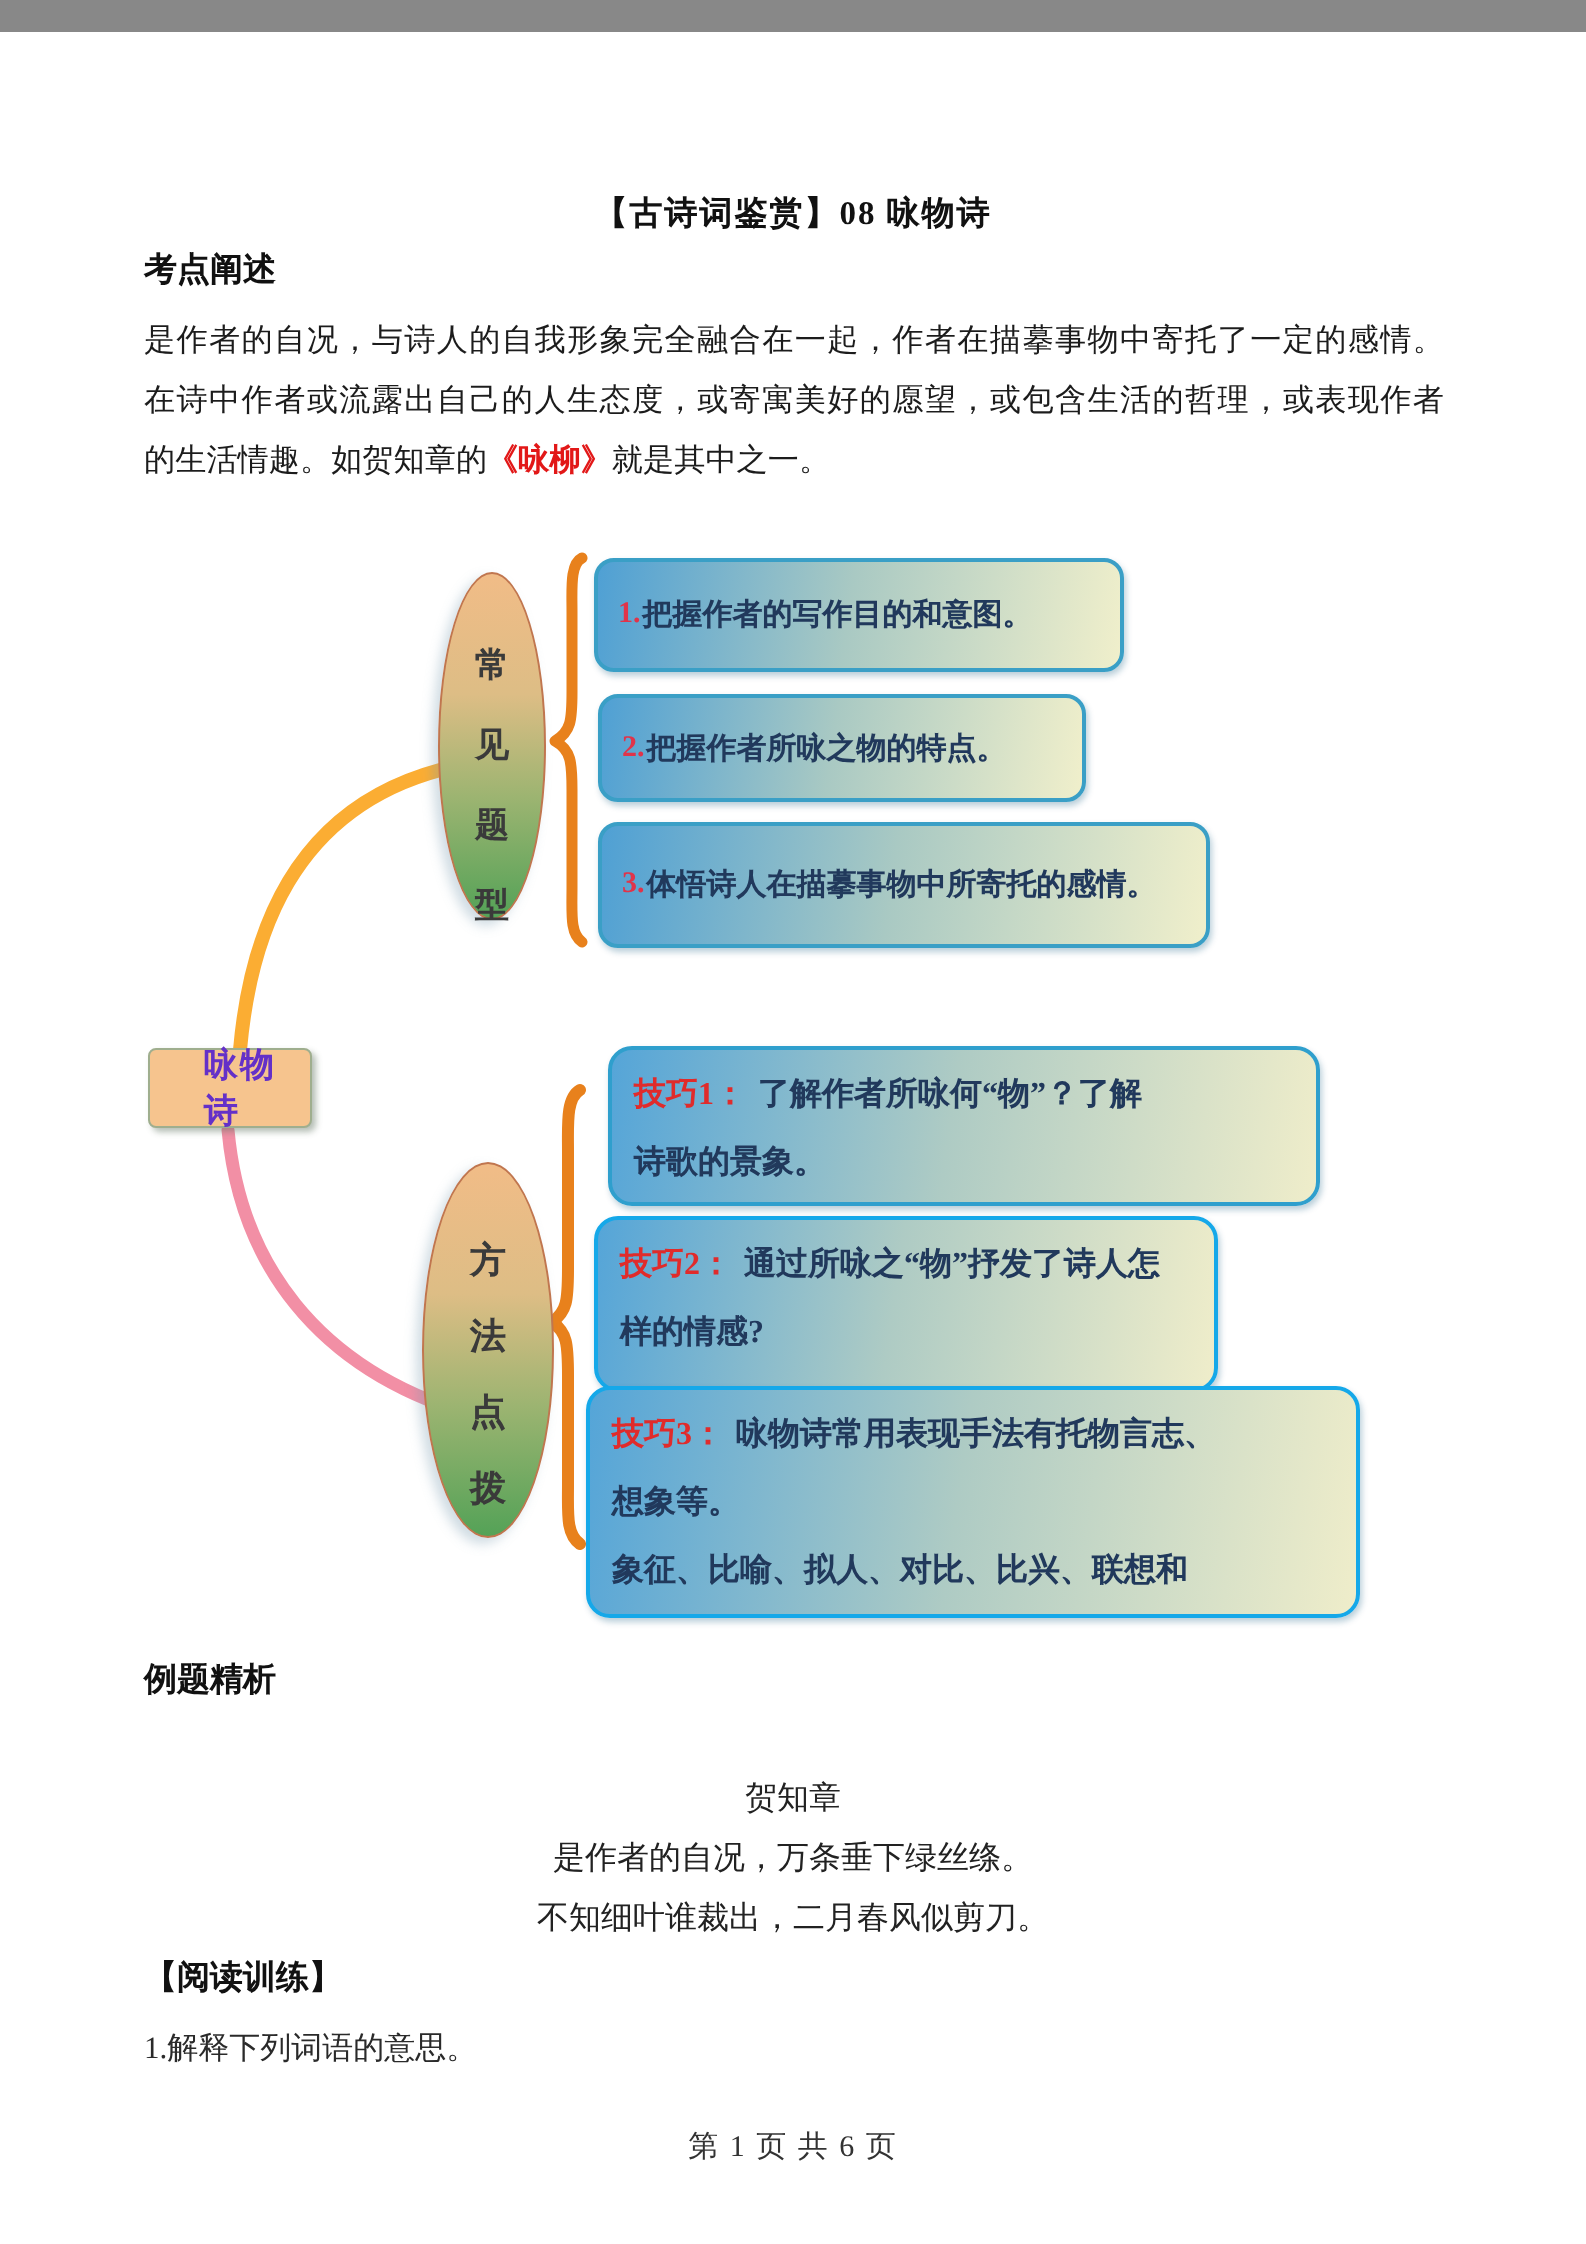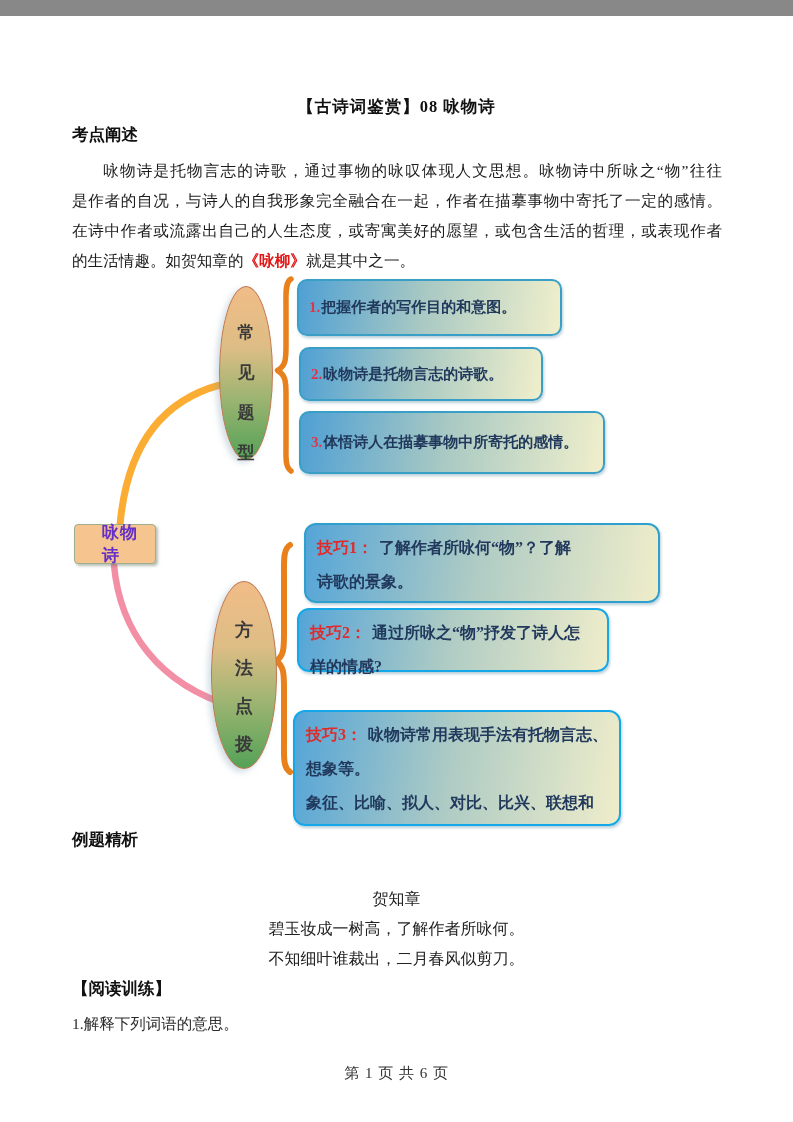--- a/index.html
+++ b/index.html
@@ -52,22 +52,22 @@
   .b3 { left:299px; top:395px; width:306px; height:63px; }
   .num { color:#e0344a; margin-right:1px; }
 
   
   .tbox { border-radius:12px;
     background:linear-gradient(98deg,#55a5d8 0%,#aecbc4 48%,#efedca 100%);
     box-shadow:1px 2px 3px rgba(0,80,120,.28);
     padding:6px 11px; font-size:16px; line-height:33.5px;
     font-weight:bold; color:#21395c; }
   .t1 { left:304px; top:507px; width:356px; height:80px; border:2px solid #2f9fcd; }
-  .t2 { left:297px; top:592px; width:312px; height:64px; border:2px solid #15a8e9; }
-  .t3 { left:293px; top:694px; width:328px; height:116px; border:2px solid #15a8e9; line-height:34px; }
+  .t2 { left:297px; top:592px; width:312px; height:88px; border:2px solid #15a8e9; }
+  .t3 { left:293px; top:677px; width:387px; height:116px; border:2px solid #15a8e9; line-height:34px; }
   .tlabel { color:#e02b2b; margin-right:6px; }
 
   .center-line { left:0; width:100%; text-align:center; }
   .poem-title { top:841px; font-size:16.5px; font-weight:bold; letter-spacing:2px; color:#111; }
   .poet { top:873px; font-size:16px; color:#222; }
   .pl1 { top:903px; font-size:16px; }
   .pl2 { top:933px; font-size:16px; }
   .training { top:962px; font-size:16.5px;text-align:center; }
   .q1 { left:72px; top:998px; font-size:15.5px; color:#2a2a2a; }
   .footer { top:1048px; font-size:15px; color:#333; letter-spacing:1px; }
@@ -81,42 +81,41 @@
     <path d="M 120 509 C 125 452 146 389 220 369" fill="none" stroke="#fbad33" stroke-width="7" stroke-linecap="round"></path>
     <path d="M 114 549 C 120 615 158 668 234 691" fill="none" stroke="#f28fa5" stroke-width="6.5" stroke-linecap="round"></path>
     <path d="M 291 263 C 285 266 286 278 286 290 L 286 330 C 286 344 285.5 350 277.5 354.5 C 285.5 359 286 365 286 379 L 286 428 C 286 441 285 451 291 455" fill="none" stroke="#e8811c" stroke-width="5.5" stroke-linecap="round" stroke-linejoin="round"></path>
     <path d="M 290 529 C 283 533 284 546 284 560 L 284 618 C 284 634 283.5 640 276 645 C 283.5 650 284 656 284 672 L 284 726 C 284 741 283 751 290 756" fill="none" stroke="#e8811c" stroke-width="6" stroke-linecap="round" stroke-linejoin="round"></path>
   </svg>
 
   <div class="abs doc-title z2">【古诗词鉴赏】08 咏物诗</div>
   <div class="abs sec-head z2" style="top:108px;">考点阐述</div>
 
   <div class="abs para z2">
-    <div class="pline indent fill">咏物诗是托物言志的诗歌，通过事物的咏叹体现人文思想。咏物诗中所咏之“物”往往</div>
     <div class="pline fill">是作者的自况，与诗人的自我形象完全融合在一起，作者在描摹事物中寄托了一定的感情。</div>
     <div class="pline fill">在诗中作者或流露出自己的人生态度，或寄寓美好的愿望，或包含生活的哲理，或表现作者</div>
     <div class="pline"><span>的生活情趣。如贺知章的</span><span class="red-bold">《咏柳》</span><span>就是其中之一。</span></div>
   </div>
 
   <div class="abs root-node z2">咏物诗</div>
 
   <div class="abs ellipse e1 z2">
     <span>常</span>
     <span>见</span>
     <span>题</span>
     <span>型</span>
   </div>
 
   <div class="abs ibox b1 z2">
     <span class="num">1.</span>
       <span>把握作者的写作目的和意图。</span>
   </div>
   <div class="abs ibox b2 z2">
     <span class="num">2.</span>
-      <span>咏物诗是托物言志的诗歌。</span>
+      <span>把握作者所咏之物的特点。</span>
   </div>
   <div class="abs ibox b3 z2">
     <span class="num">3.</span>
       <span>体悟诗人在描摹事物中所寄托的感情。</span>
   </div>
 
   <div class="abs ellipse e2 z2">
     <span>方</span>
     <span>法</span>
     <span>点</span>
@@ -132,20 +131,20 @@
     <div>样的情感?</div>
   </div>
   <div class="abs tbox t3 z2">
     <div><span class="tlabel">技巧3：</span><span>咏物诗常用表现手法有托物言志、</span></div>
     <div>想象等。</div>
     <div>象征、比喻、拟人、对比、比兴、联想和</div>
   </div>
 
   <div class="abs sec-head z2" style="top:813px;">例题精析</div>
   <div class="abs center-line poet z2">贺知章</div>
-  <div class="abs center-line pl1 z2">碧玉妆成一树高，了解作者所咏何。</div>
+  <div class="abs center-line pl1 z2">是作者的自况，万条垂下绿丝绦。</div>
   <div class="abs center-line pl2 z2">不知细叶谁裁出，二月春风似剪刀。</div>
   <div class="abs sec-head center-line training z2" style="left:72px;width:auto;">【阅读训练】</div>
   <div class="abs q1 z2">1.解释下列词语的意思。</div>
 
   <div class="abs center-line footer z2">第 1 页 共 6 页</div>
 
 </div>
 
 </body></html>

